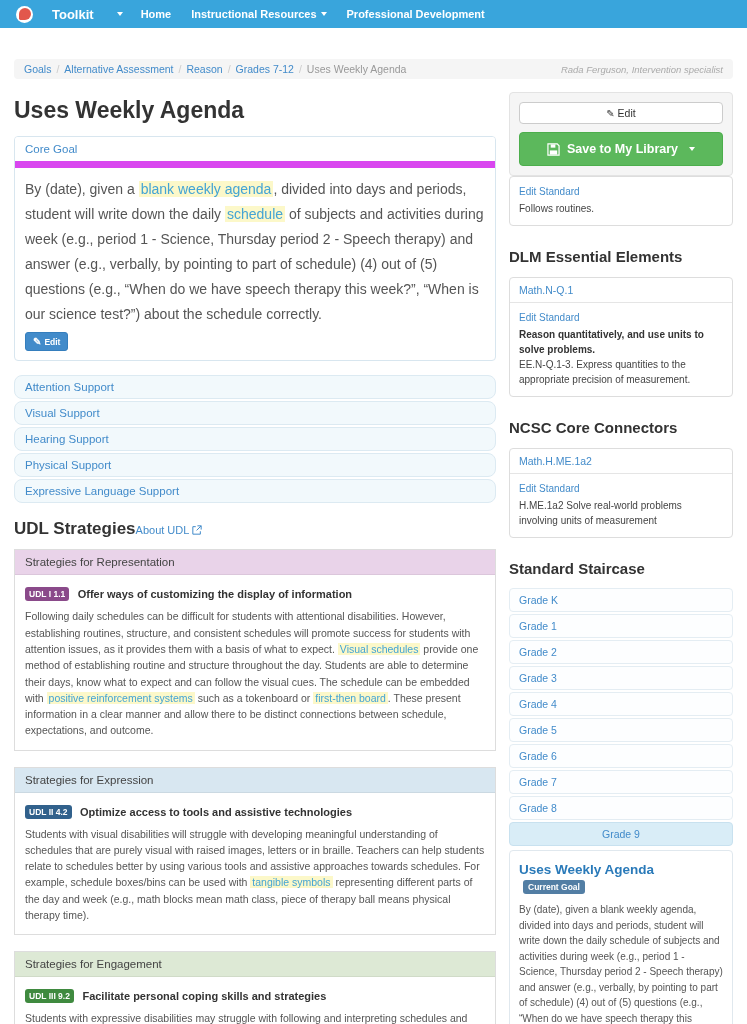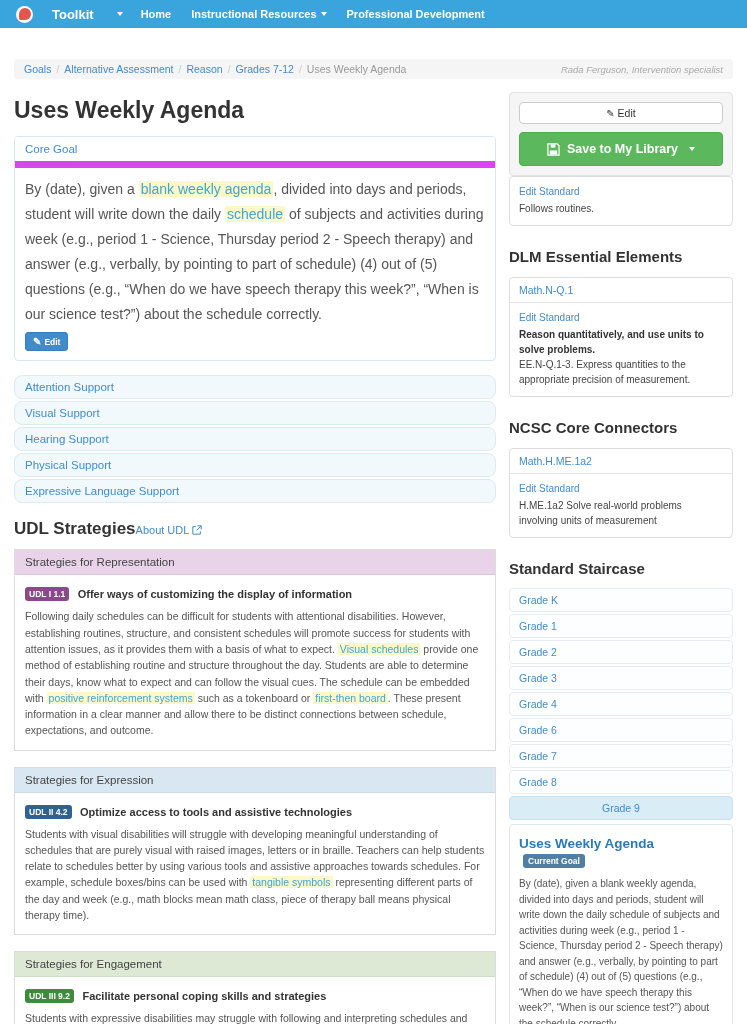--- a/index.html
+++ b/index.html
@@ -232,20 +232,21 @@
         </div>
       </div>
 
       <h2 class="side-h2">Standard Staircase</h2>
       <div>
         <a class="grade-row">Grade K</a>
         <a class="grade-row">Grade 1</a>
         <a class="grade-row">Grade 2</a>
         <a class="grade-row">Grade 3</a>
         <a class="grade-row">Grade 4</a>
+        <a class="grade-row">Grade 5</a>
         <a class="grade-row">Grade 6</a>
         <a class="grade-row">Grade 7</a>
         <a class="grade-row">Grade 8</a>
         <a class="grade-row active">Grade 9</a>
 
         <div class="stair-goal-panel">
           <div>
             <a class="stair-goal-title">Uses Weekly Agenda</a>
             <span class="current-goal-badge">Current Goal</span>
           </div>

